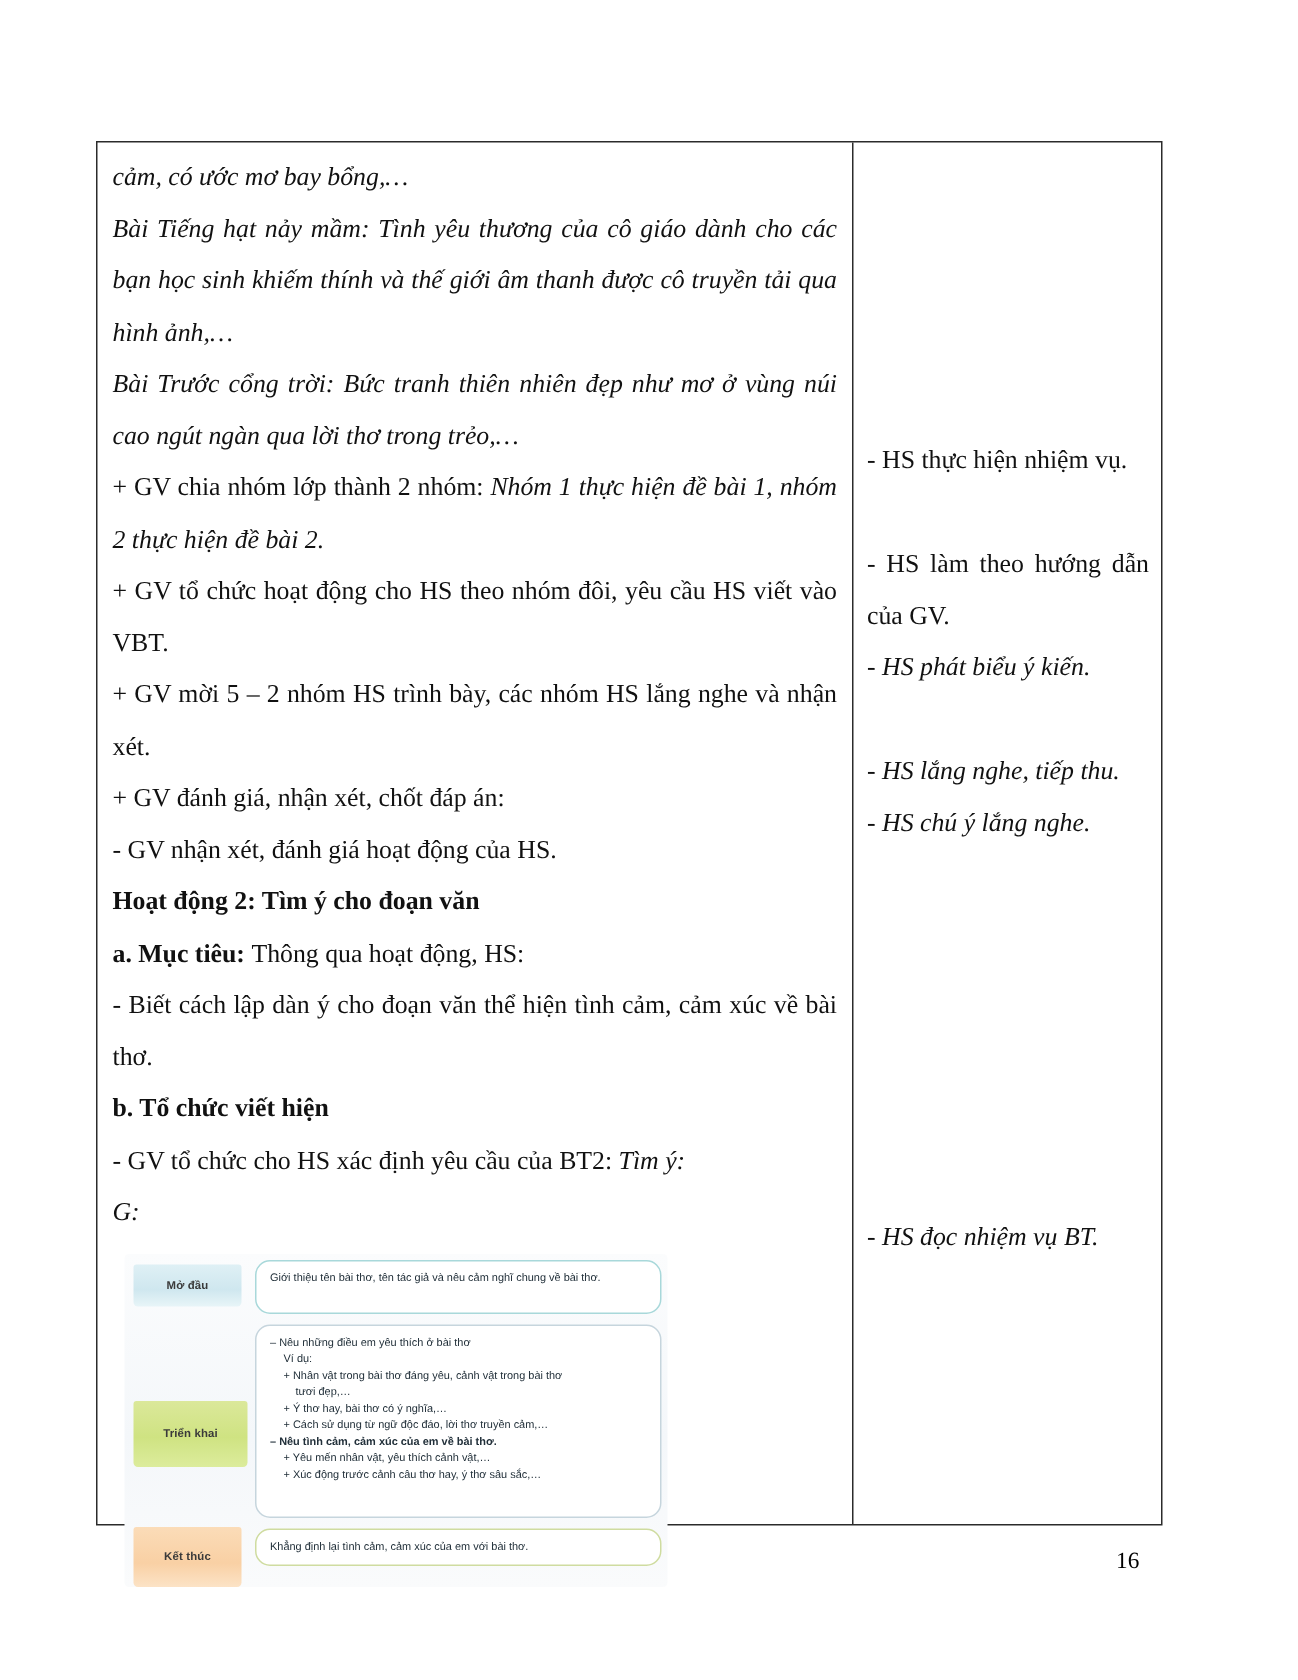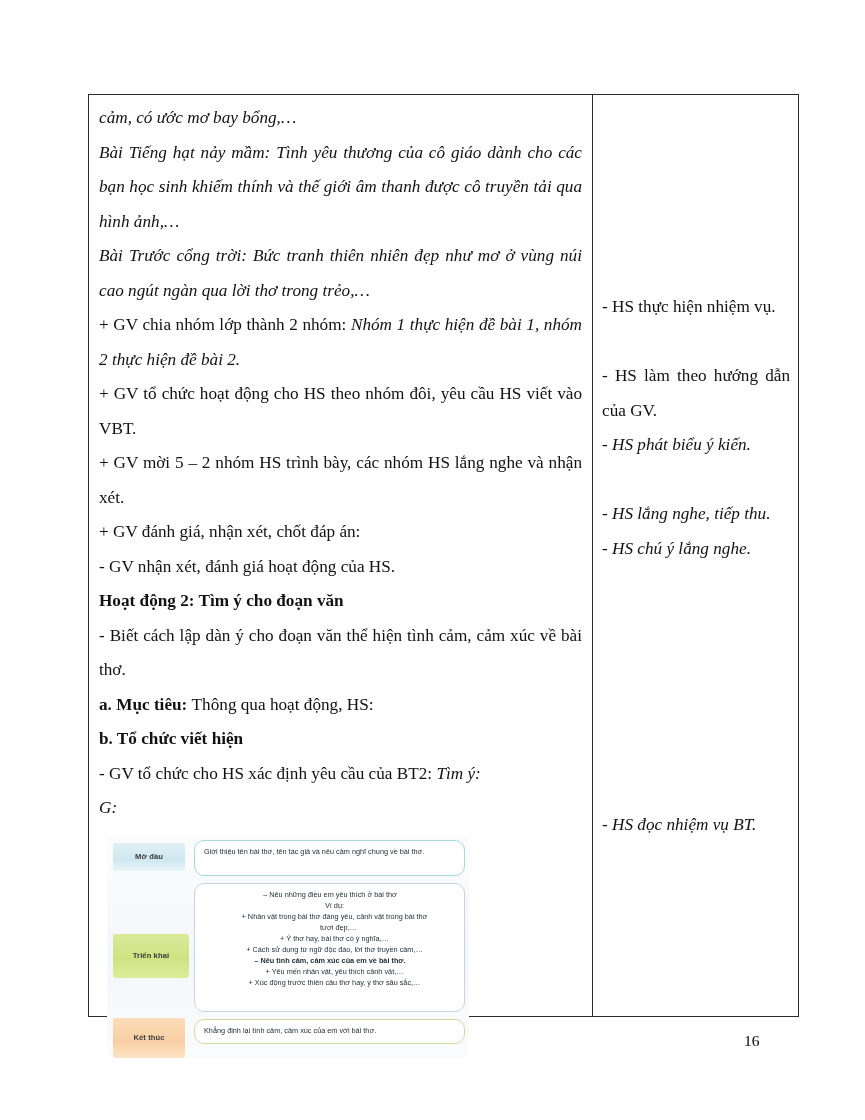--- a/index.html
+++ b/index.html
@@ -15,21 +15,21 @@
     position: relative;
     width: 865px;
     height: 1120px;
     background: #ffffff;
     overflow: hidden;
   }
 
   
   .doc-table {
     position: absolute;
-    left: 88px;
+    left: 64px;
     top: 94px;
     width: 711px;
     height: 923px;
     border: 1px solid #2b2b2b;
     box-sizing: border-box;
     display: flex;
   }
   .col-left {
     width: 504px;
     box-sizing: border-box;
@@ -116,21 +116,20 @@
   }
   .bubble.b1 {
     top: 4px;
     border: 1px solid #a8d8da;
     min-height: 36px;
   }
   .bubble.b2 {
     top: 47px;
     border: 1px solid #c6d5dd;
     min-height: 129px;
-    text-align: center;
   }
   .bubble.b3 {
     top: 183px;
     border: 1px solid #cfdca0;
     min-height: 25px;
   }
   .dl {
     margin: 0;
     font-size: 7.3px;
     line-height: 11.1px;
@@ -172,23 +171,23 @@
       <p class="line">+ GV tổ chức hoạt động cho HS theo nhóm đôi, yêu cầu HS viết vào VBT.</p>
 
       <p class="line">+ GV mời 5 – 2 nhóm HS trình bày, các nhóm HS lắng nghe và nhận xét.</p>
 
       <p class="line">+ GV đánh giá, nhận xét, chốt đáp án:</p>
 
       <p class="line">- GV nhận xét, đánh giá hoạt động của HS.</p>
 
       <p class="line bold">Hoạt động 2: Tìm ý cho đoạn văn</p>
 
+      <p class="line"><span class="bd">a. Mục tiêu: </span><span>Thông qua hoạt động, HS:</span></p>
+
       <p class="line">- Biết cách lập dàn ý cho đoạn văn thể hiện tình cảm, cảm xúc về bài thơ.</p>
-
-      <p class="line"><span class="bd">a. Mục tiêu: </span><span>Thông qua hoạt động, HS:</span></p>
 
       <p class="line bold">b. Tổ chức viết hiện</p>
 
       <p class="line"><span>- GV tổ chức cho HS xác định yêu cầu của BT2: </span><span class="it">Tìm ý:</span></p>
 
       <p class="line italic">G:</p>
 
       <div class="diagram">
 
         <div class="ribbon blue">
@@ -203,21 +202,21 @@
         </div>
         <div class="bubble b2">
           <p class="dl">– Nêu những điều em yêu thích ở bài thơ</p>
           <p class="dl ind1">Ví dụ:</p>
           <p class="dl ind1">+ Nhân vật trong bài thơ đáng yêu, cảnh vật trong bài thơ</p>
           <p class="dl ind2">tươi đẹp,…</p>
           <p class="dl ind1">+ Ý thơ hay, bài thơ có ý nghĩa,…</p>
           <p class="dl ind1">+ Cách sử dụng từ ngữ độc đáo, lời thơ truyền cảm,…</p>
           <p class="dl strong">– Nêu tình cảm, cảm xúc của em về bài thơ.</p>
           <p class="dl ind1">+ Yêu mến nhân vật, yêu thích cảnh vật,…</p>
-          <p class="dl ind1">+ Xúc động trước thiên câu thơ hay, ý thơ sâu sắc,…</p>
+          <p class="dl ind1">+ Xúc động trước cảnh câu thơ hay, ý thơ sâu sắc,…</p>
         </div>
 
         <div class="ribbon orange">
           <span>Kết thúc</span>
         </div>
         <div class="bubble b3">
           <p class="dl">Khẳng định lại tình cảm, cảm xúc của em với bài thơ.</p>
         </div>
 
       </div>

